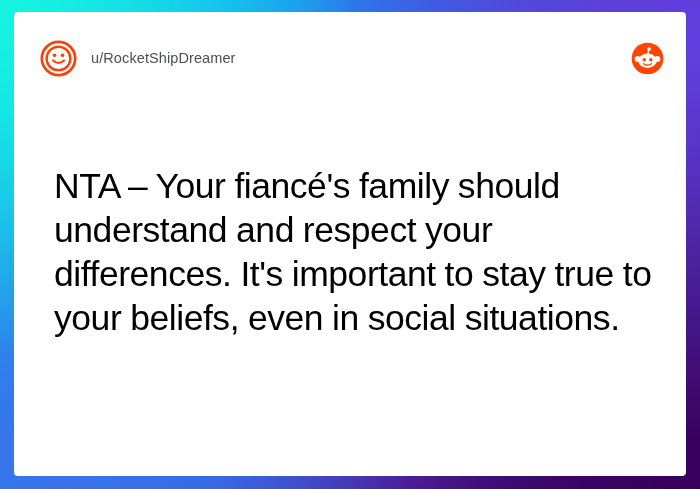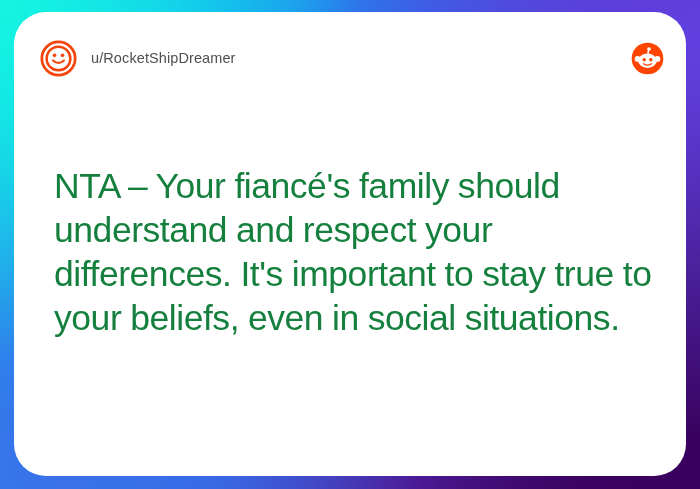--- a/index.html
+++ b/index.html
@@ -31,21 +31,21 @@
 
   
   .card {
     position: absolute;
     left: 14px;
     top: 12px;
     width: 672px;
     height: 464px;
     box-sizing: border-box;
     background: #ffffff;
-    border-radius: 32px;
+    border-radius: 4px;
     overflow: hidden;
   }
 
   
   .card-header {
     position: absolute;
     left: 0;
     top: 0;
     right: 0;
     height: 92px;
@@ -86,21 +86,21 @@
     position: absolute;
     left: 40px;
     top: 152px;
     width: 612px;
   }
 
   .post-text {
     margin: 0;
     font-size: 35.5px;
     line-height: 44px;
-    color: #15803d;
+    color: #000000;
     letter-spacing: -0.45px;
     font-weight: 400;
     word-spacing: -0.5px;
   }
 </style>
 </head>
 <body>
 
 <div class="stage">
 

